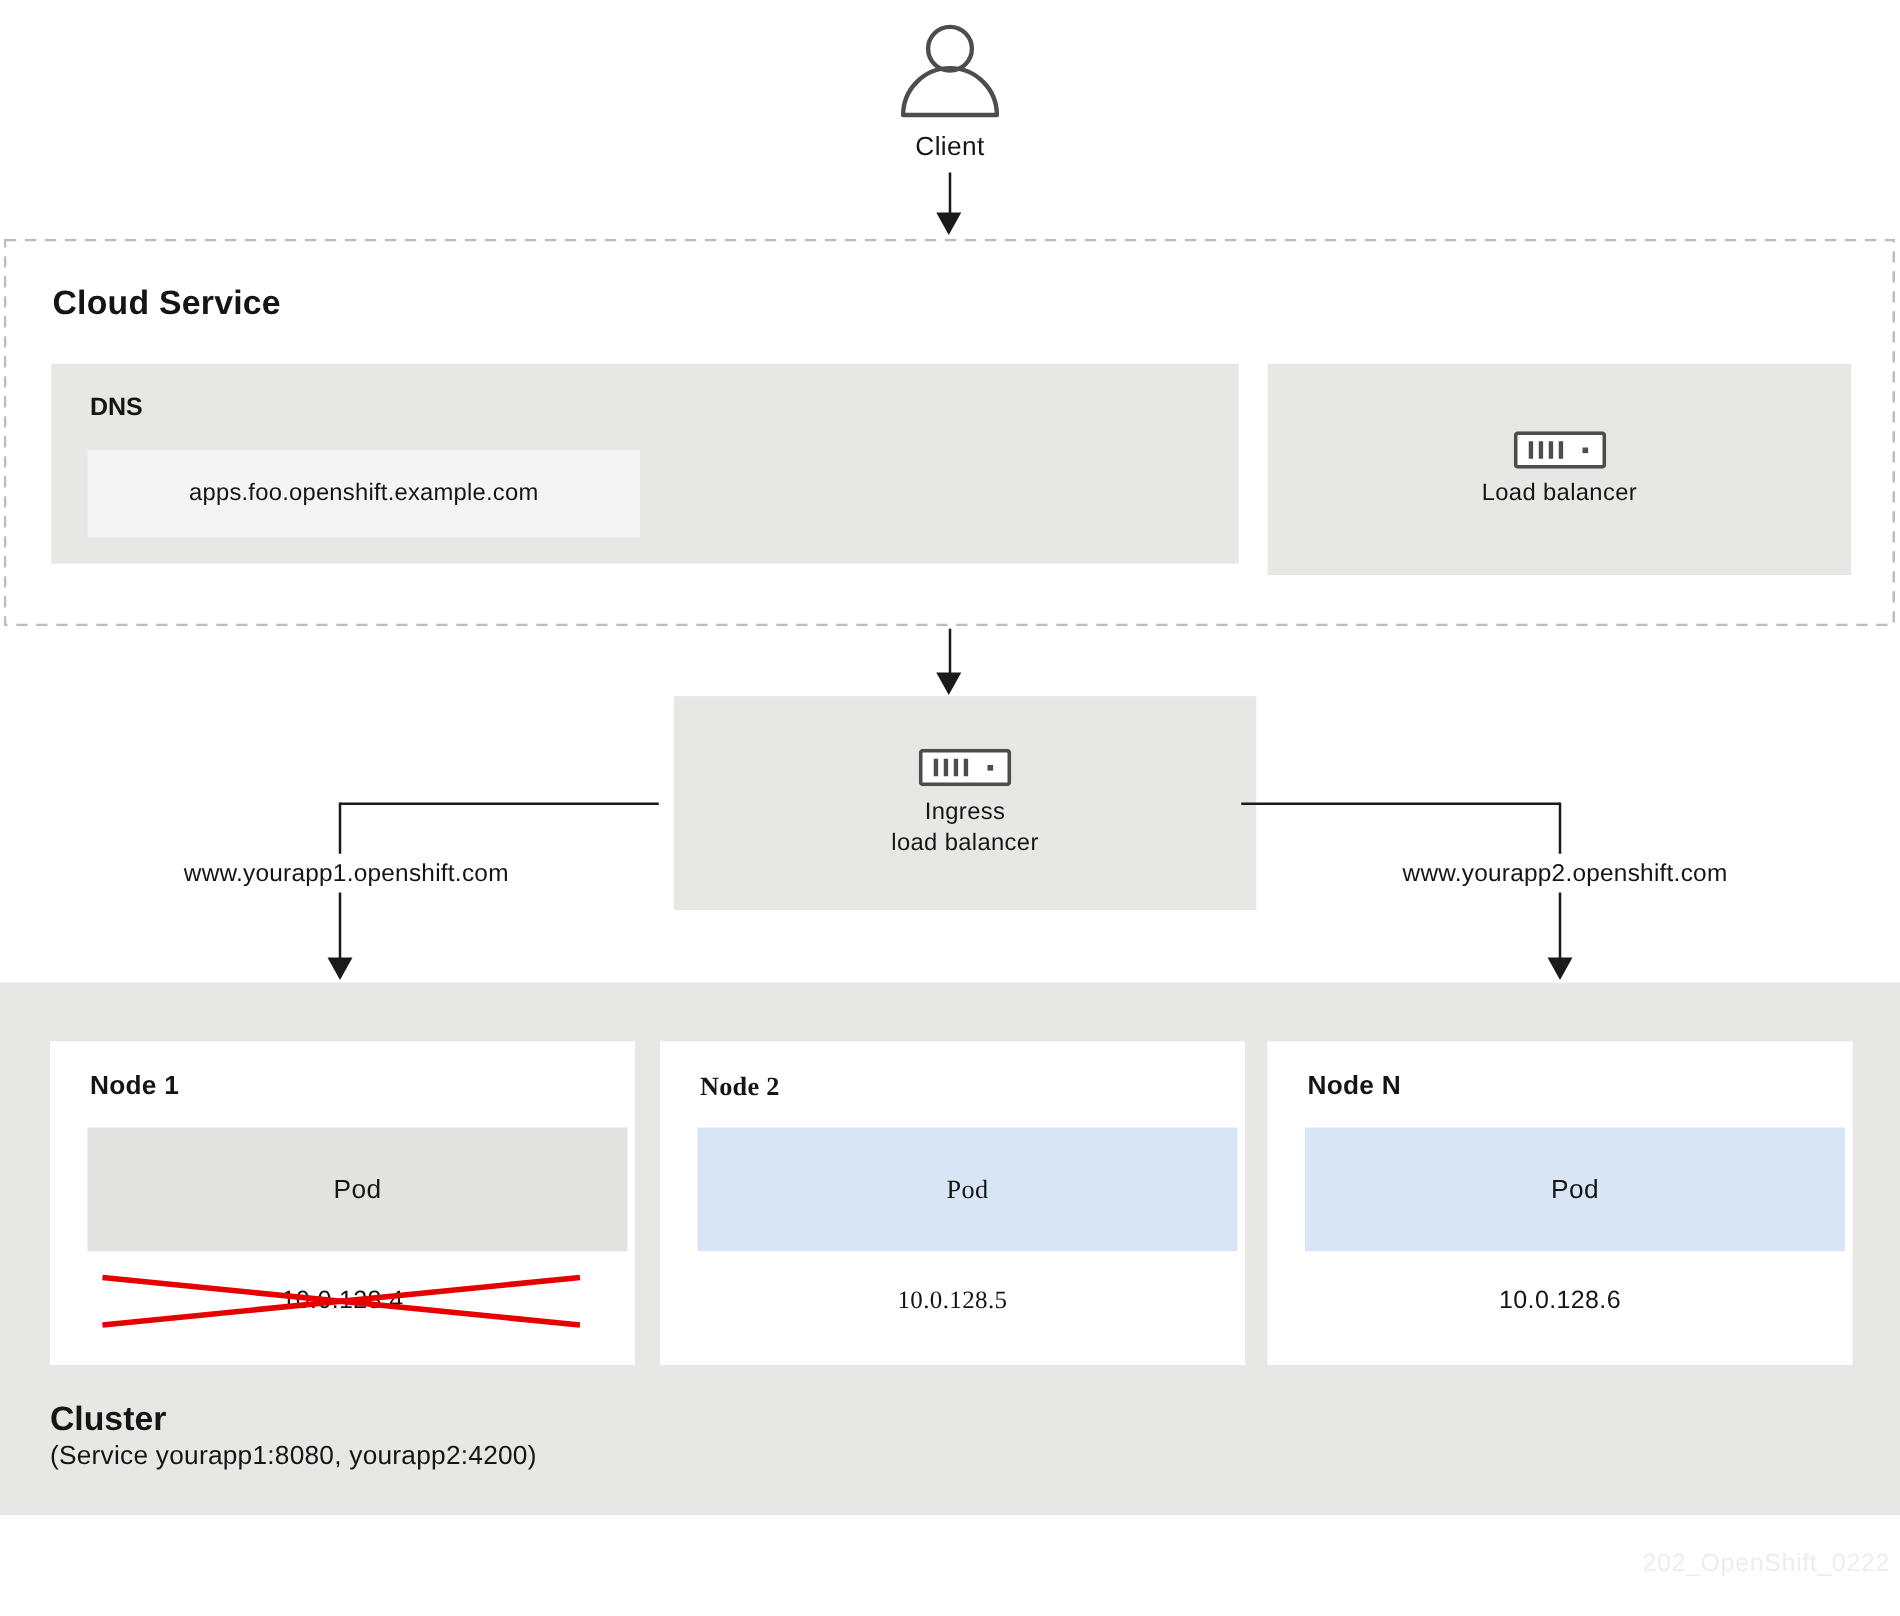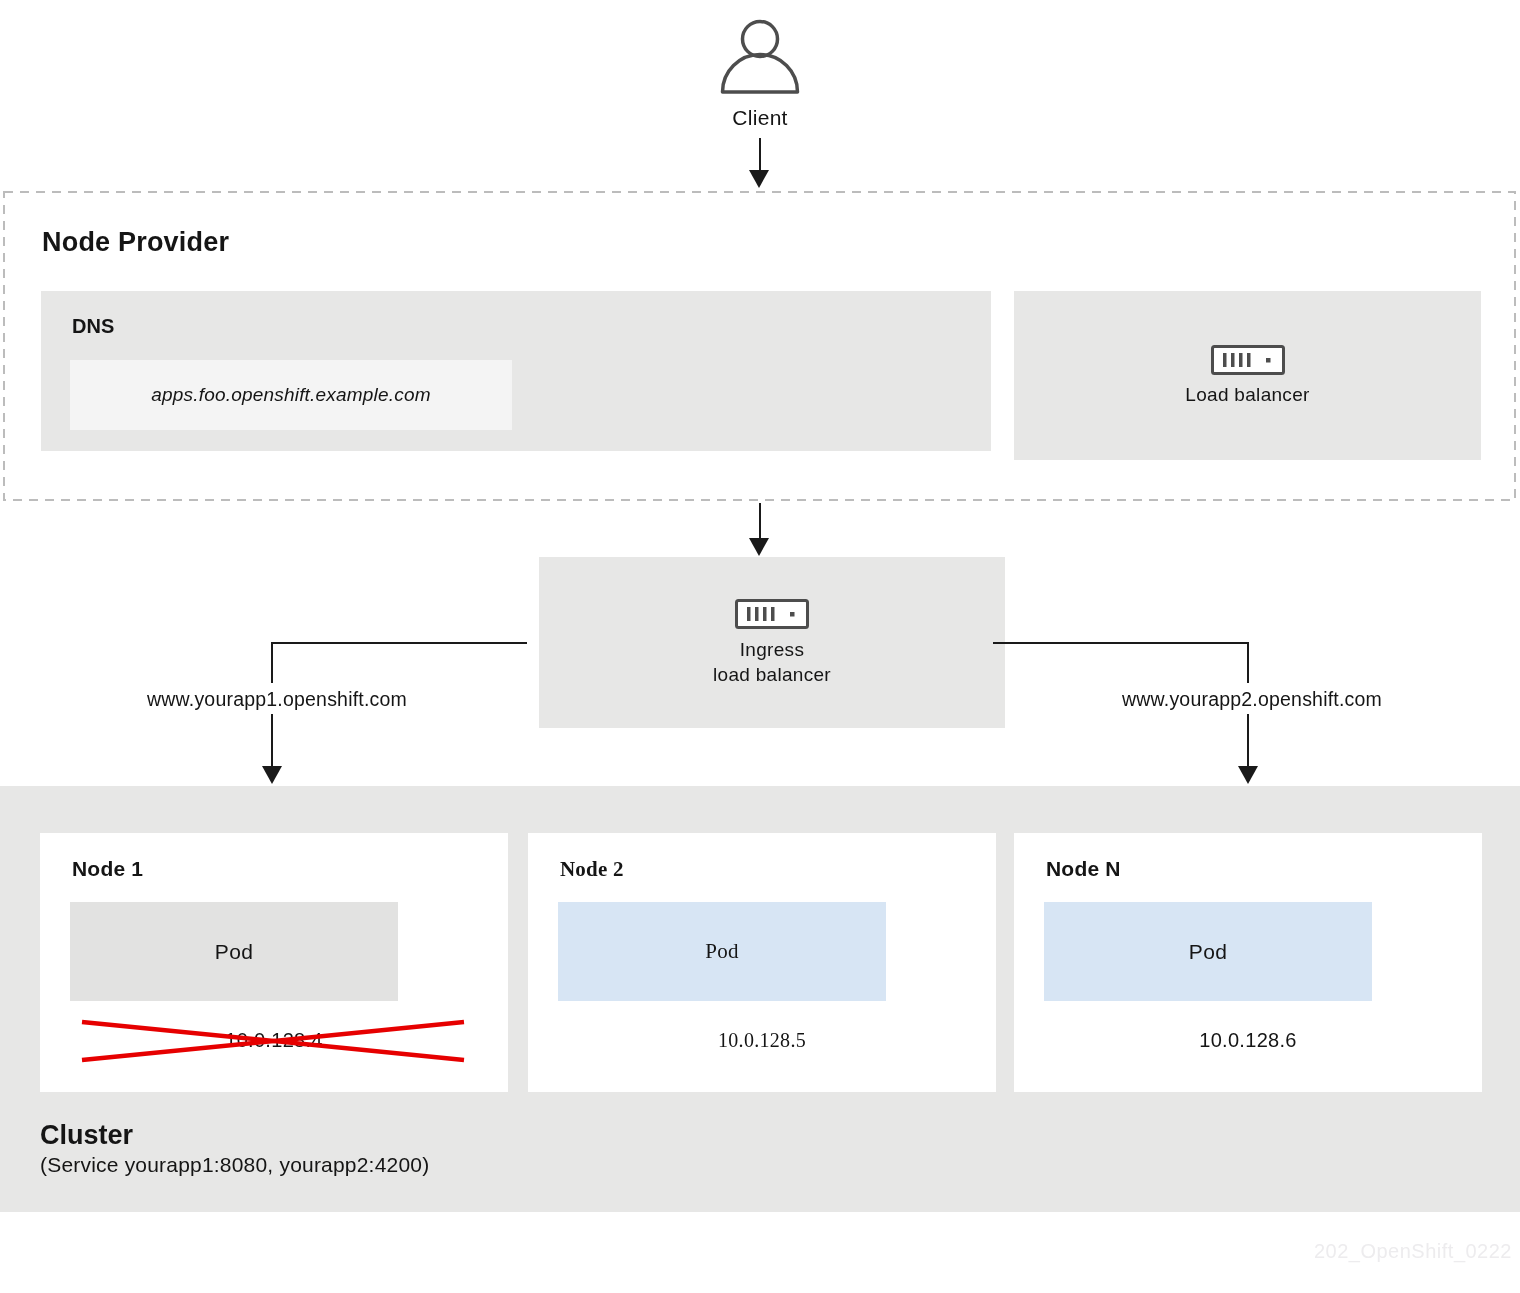--- a/index.html
+++ b/index.html
@@ -17,37 +17,37 @@
   .client-label{position:absolute;left:660px;top:106px;width:200px;text-align:center;
       font-size:21px;letter-spacing:.3px;}
   
   .cloud-box{position:absolute;left:3px;top:191px;width:1513px;height:310px;}
   .cloud-title{position:absolute;left:39px;top:36px;font-size:27px;font-weight:700;letter-spacing:.2px;}
   .graybox{position:absolute;background:#e7e7e6;}
   .dns-box{left:38px;top:100px;width:950px;height:160px;}
   .dns-title{position:absolute;left:31px;top:24px;font-size:20px;font-weight:700;}
   .dns-entry{position:absolute;top:69px;height:70px;background:#f4f4f4;
       display:flex;align-items:center;justify-content:center;font-size:19px;letter-spacing:.2px;}
-  .dns-entry.e1{left:29px;width:442px;font-style:italic;}
+  .dns-entry.e1{left:29px;width:442px;}
   .dns-entry.e2{left:481px;width:440px;}
   .lb-box{left:1011px;top:100px;width:467px;height:169px;
       display:flex;flex-direction:column;align-items:center;justify-content:center;}
   .lb-label{font-size:19px;margin-top:9px;letter-spacing:.3px;}
   
   .ingress-box{position:absolute;left:539px;top:557px;width:466px;height:171px;background:#e7e7e6;
       display:flex;flex-direction:column;align-items:center;justify-content:center;}
   .ingress-line{font-size:19px;line-height:25px;letter-spacing:.3px;text-align:center;}
   .ingress-box svg{margin-bottom:8px;}
   
   .route-label{position:absolute;width:400px;top:688px;text-align:center;font-size:19.5px;letter-spacing:.2px;}
   
   .cluster-box{position:absolute;left:0;top:786px;width:1520px;height:426px;background:#e7e7e6;}
   .node{position:absolute;top:47px;width:468px;height:259px;background:#ffffff;}
   .node-name{position:absolute;left:32px;top:24px;font-size:21px;font-weight:700;letter-spacing:.2px;}
-  .pod{position:absolute;left:30px;top:69px;width:328px;height:99px;
+  .pod{position:absolute;left:30px;top:69px;width:432px;height:99px;
       display:flex;align-items:center;justify-content:center;font-size:21px;letter-spacing:.3px;}
   .pod-gray{background:#e2e2e1;}
   .pod-blue{background:#d7e5f4;}
   .node-ip{position:absolute;left:0;top:196px;width:100%;text-align:center;font-size:20px;letter-spacing:.3px;}
   .xmark{position:absolute;left:40px;top:186px;}
   .cluster-title{position:absolute;left:40px;top:334px;font-size:27px;font-weight:700;line-height:30px;}
   .cluster-subtitle{position:absolute;left:40px;top:366px;font-size:21px;line-height:26px;letter-spacing:.2px;}
   
   .watermark{position:absolute;right:8px;top:1240px;font-size:20px;color:#edecee;letter-spacing:.5px;}
 </style>
@@ -62,21 +62,21 @@
   </svg>
   <div class="client-label">Client</div>
 
   <div class="vline" style="left:759px;top:138px;height:34px;"></div>
   <div class="ah" style="left:749px;top:170px;"></div>
 
   <div class="cloud-box">
     <svg width="1513" height="310" viewBox="0 0 1513 310" style="position:absolute;left:0;top:0;">
       <rect x="1" y="1" width="1511" height="308" fill="none" stroke="#bcbcbc" stroke-width="2" stroke-dasharray="9 7"></rect>
     </svg>
-    <div class="cloud-title">Node Provider</div>
+    <div class="cloud-title">Cloud Service</div>
 
     <div class="graybox dns-box">
       <div class="dns-title">DNS</div>
       <div class="dns-entry e1">apps.foo.openshift.example.com</div>
     </div>
 
     <div class="graybox lb-box">
       <svg width="74" height="30" viewBox="0 0 74 30">
         <rect x="1.5" y="1.5" width="71" height="27" rx="2" fill="#ffffff" stroke="#4d4d4d" stroke-width="3"></rect>
         <g fill="#4d4d4d">

